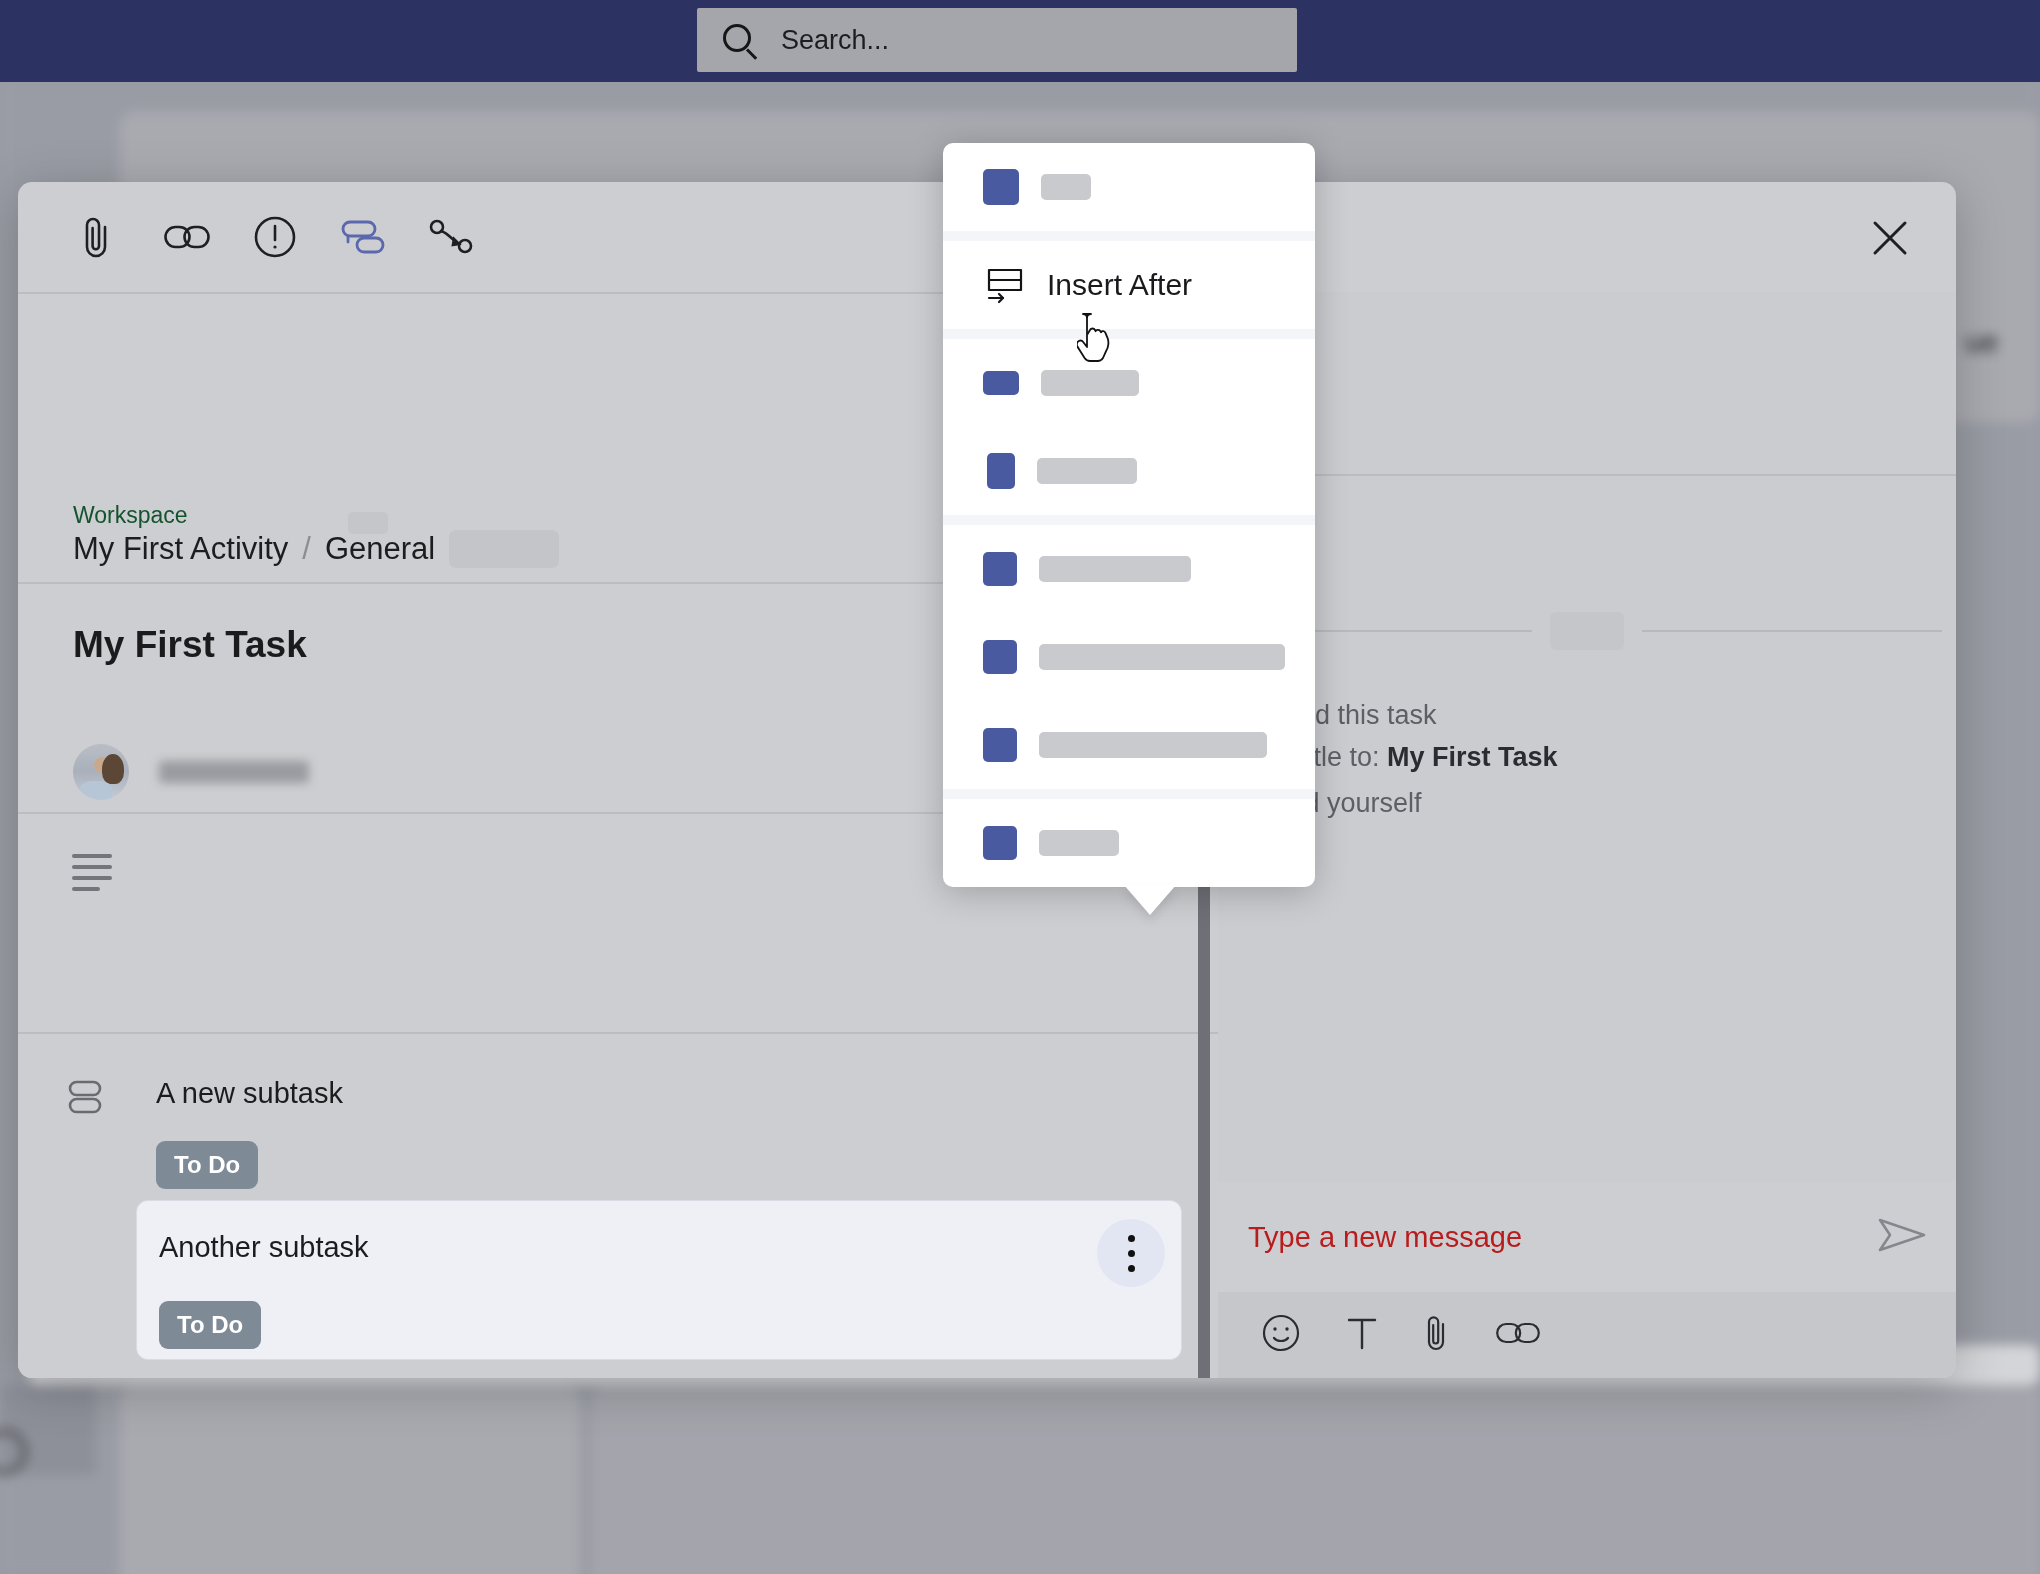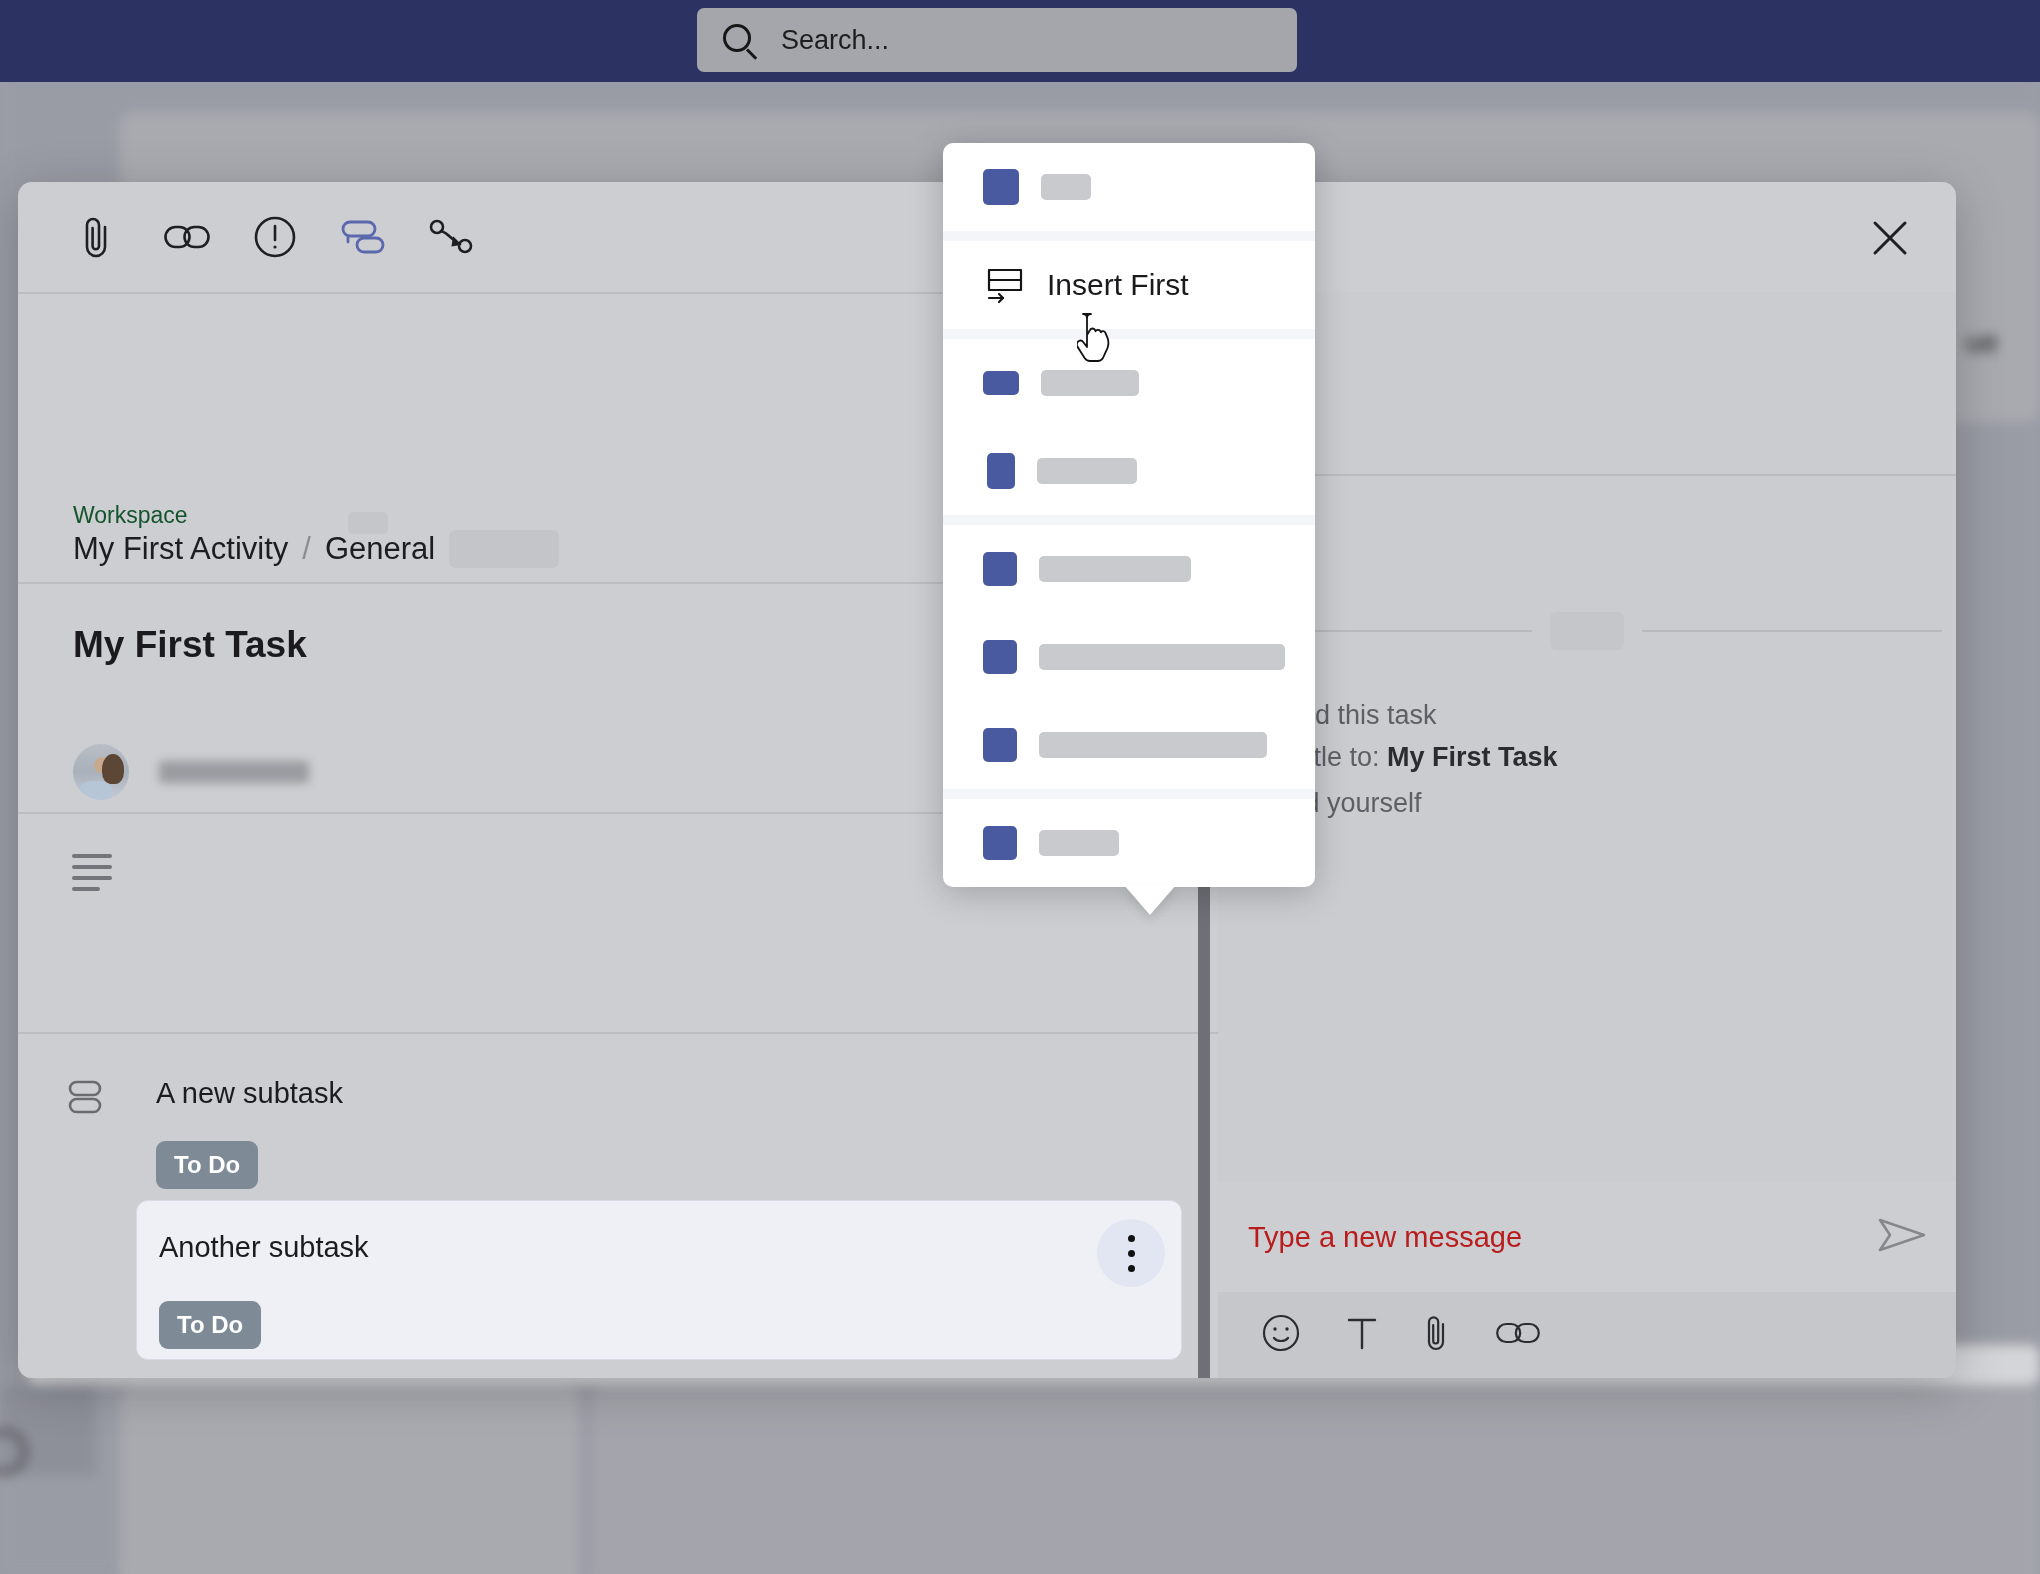--- a/index.html
+++ b/index.html
@@ -22,21 +22,21 @@
   .bg-topbar {
     position: absolute;
     left: 0; top: 0;
     width: 2040px; height: 82px;
     background: #2c3262;
   }
   .bg-searchbar {
     position: absolute;
     left: 697px; top: 8px;
     width: 600px; height: 64px;
-    border-radius: 7px;
+    border-radius: 2px;
     background: #a5a6ab;
   }
   .bg-searchbar .mag {
     position: absolute;
     left: 26px; top: 16px;
     width: 28px; height: 28px;
     border: 3px solid #161616;
     border-radius: 50%;
   }
   .bg-searchbar .mag::after {
@@ -653,21 +653,21 @@
   <div class="popup-section">
     <div class="popup-row menu">
       <span class="ins-icon">
         <svg width="42" height="42" viewBox="0 0 42 42" fill="none" stroke="#141417" stroke-width="2.2" stroke-linecap="round" stroke-linejoin="round">
           <rect x="6" y="6" width="32" height="20"></rect>
           <path d="M6 16h32"></path>
           <path d="M6 34h14"></path>
             <path d="M16 30l4 4-4 4"></path>
         </svg>
       </span>
-      <span>Insert First</span>
+      <span>Insert After</span>
     </div>
   </div>
 
   <div class="popup-divider"></div>
 
   <div class="popup-section">
     <div class="popup-row">
       <span class="sq" style="width:36px;height:24px"></span>
       <span class="txt" style="width:98px"></span>
     </div>

